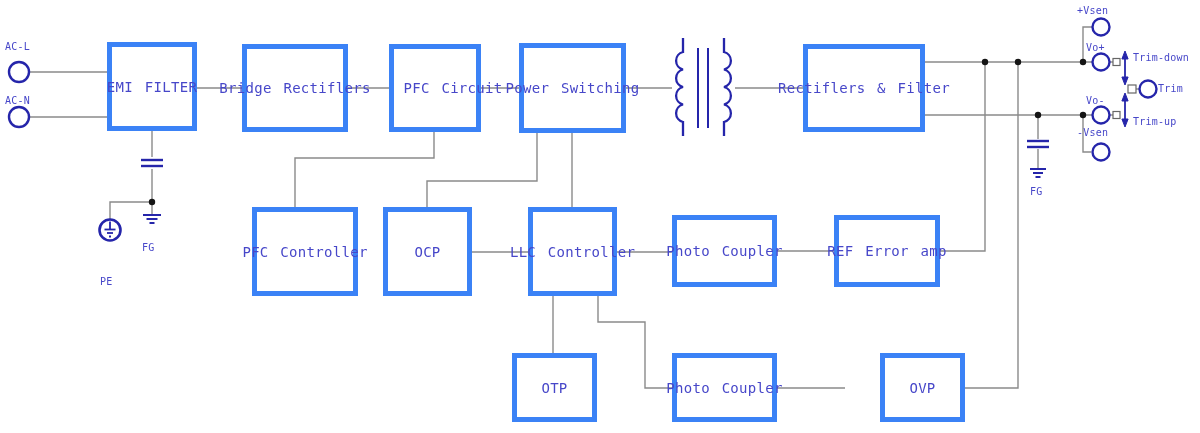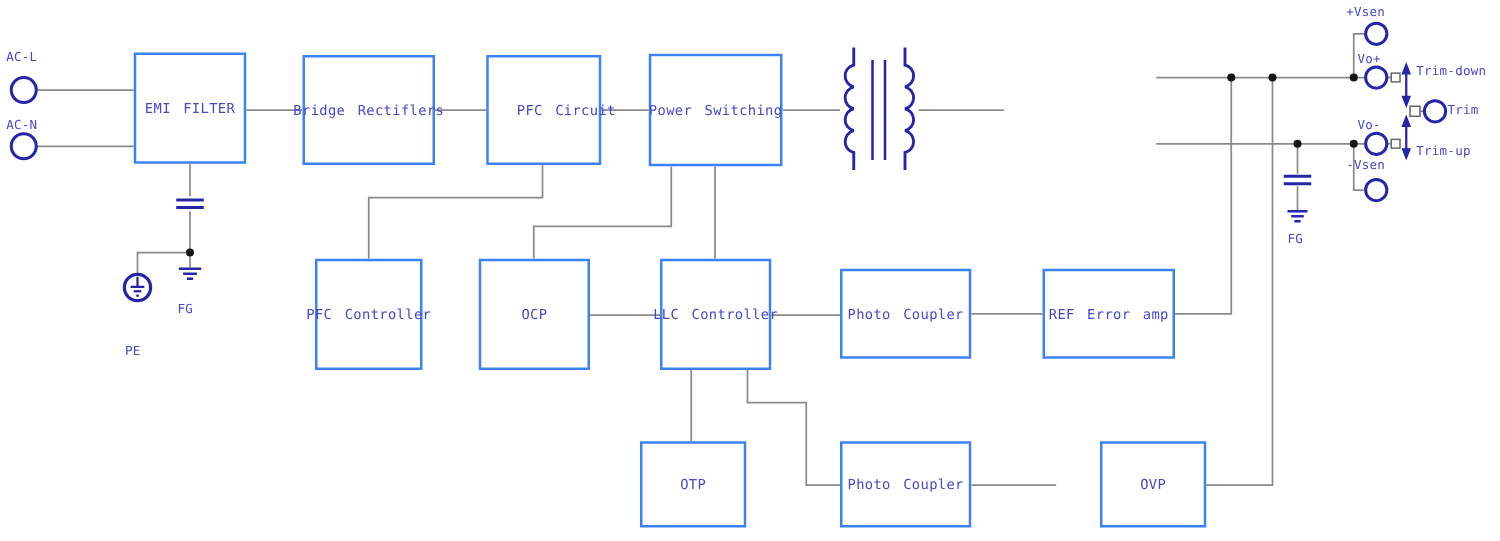--- a/index.html
+++ b/index.html
@@ -7,26 +7,26 @@
     position:relative;
     width:1200px;height:433px;
     background:#ffffff;
     font-family:"DejaVu Sans Mono", monospace;
     overflow:hidden;
   }
   .wire-layer{position:absolute;left:0;top:0;}
   .blk{
     position:absolute;
     box-sizing:border-box;
-    border:2px solid #3b82f6;
+    border:5px solid #3b82f6;
     background:#ffffff;
     display:flex;align-items:center;justify-content:center;
     text-align:center;
     color:#4747c9;
-    font-size:11px;
+    font-size:14px;
     letter-spacing:0.3px;
     word-spacing:3px;
     white-space:nowrap;
     z-index:2;
   }
   .lbl{
     position:absolute;
     color:#4747c9;
     font-size:10px;
     letter-spacing:0.2px;
@@ -141,22 +141,23 @@
       <circle cx="1083" cy="62" r="3.2"></circle>
       <circle cx="1038" cy="115" r="3.2"></circle>
       <circle cx="1083" cy="115" r="3.2"></circle>
     </g>
   </svg>
 
   <div class="blk" style="left:107px;top:42px;width:90px;height:89px;">EMI FILTER</div>
   <div class="blk" style="left:242px;top:44px;width:106px;height:88px;">Bridge Rectiflers</div>
   <div class="blk" style="left:389px;top:44px;width:92px;height:88px;padding-left:36px;">PFC Circuit</div>
   <div class="blk" style="left:519px;top:43px;width:107px;height:90px;">Power Switching</div>
+  <div class="blk" style="left:803px;top:44px;width:122px;height:88px;">Rectiflers &amp; Filter</div>
 
-  <div class="blk" style="left:252px;top:207px;width:86px;height:89px;">PFC Controller</div>
+  <div class="blk" style="left:252px;top:207px;width:106px;height:89px;">PFC Controller</div>
   <div class="blk" style="left:383px;top:207px;width:89px;height:89px;">OCP</div>
   <div class="blk" style="left:528px;top:207px;width:89px;height:89px;">LLC Controller</div>
   <div class="blk" style="left:672px;top:215px;width:105px;height:72px;">Photo Coupler</div>
   <div class="blk" style="left:834px;top:215px;width:106px;height:72px;">REF Error amp</div>
 
   <div class="blk" style="left:512px;top:353px;width:85px;height:69px;">OTP</div>
   <div class="blk" style="left:672px;top:353px;width:105px;height:69px;">Photo Coupler</div>
   <div class="blk" style="left:845px;top:353px;width:85px;height:69px;margin-left:35px;">OVP</div>
 
   <div class="lbl" style="left:5px;top:41px;">AC-L</div>

